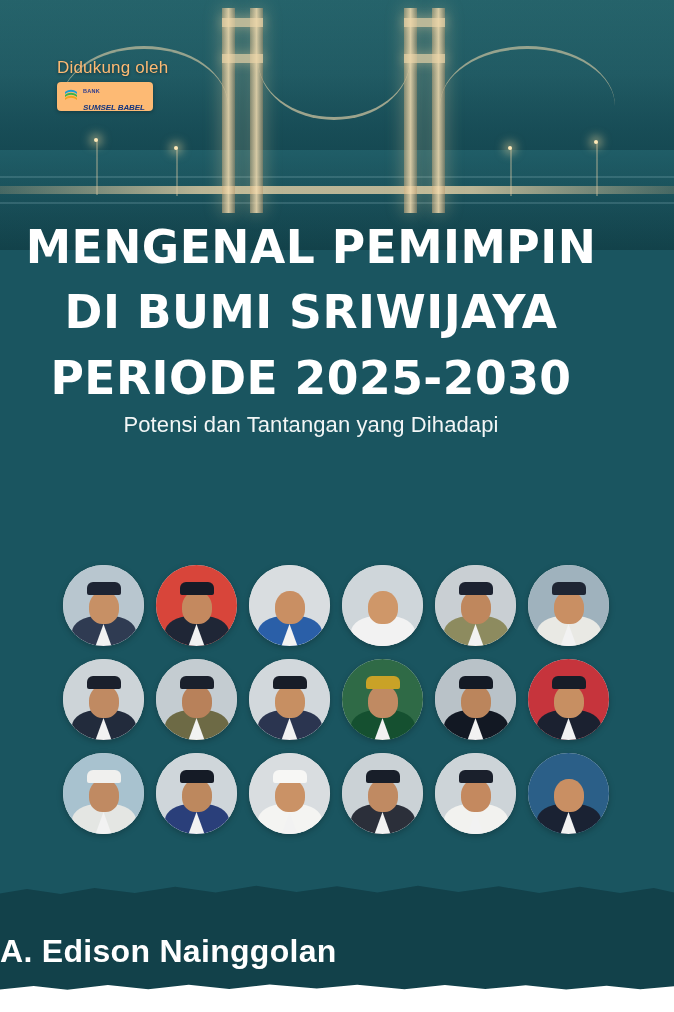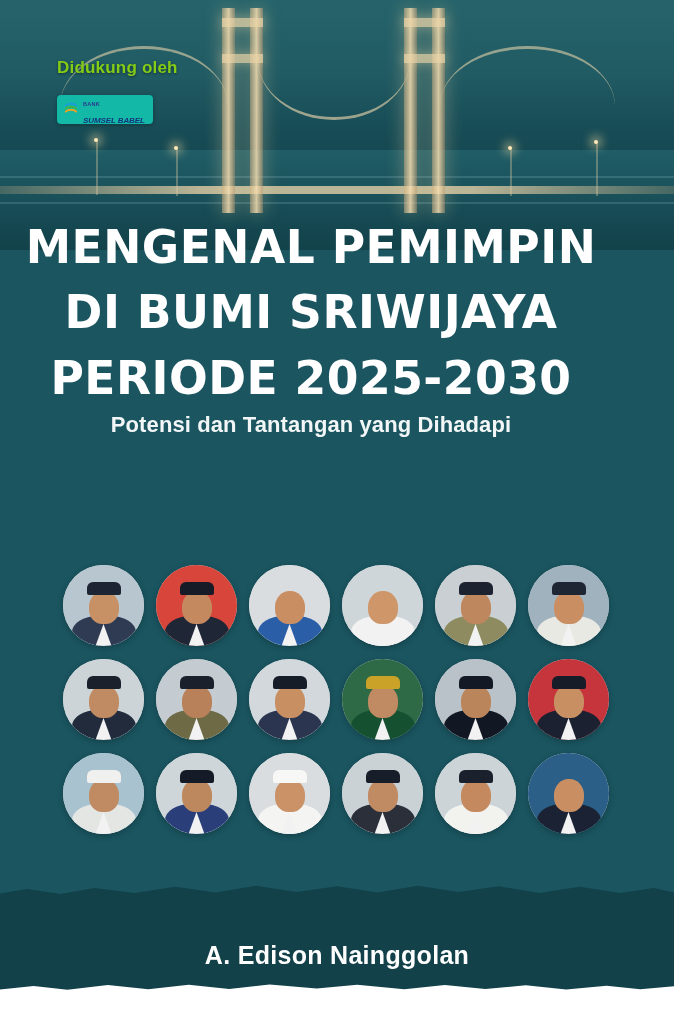--- a/index.html
+++ b/index.html
@@ -90,30 +90,30 @@
     width: 2px; background: rgba(230,205,165,0.35);
   }
 
   
   .sponsor {
     position: absolute;
     left: 57px; top: 58px;
     z-index: 6;
   }
   .sponsor-label {
-    color: #84cc16;
+    color: #fdba74;
     font-size: 17px;
-    font-weight: bold;
+    font-weight: normal;
     letter-spacing: 0.2px;
-    margin-bottom: 17px;
+    margin-bottom: 4px;
     text-shadow: 0 1px 3px rgba(0,0,0,0.45);
   }
   .bank-chip {
     width: 96px; height: 29px;
-    background: #14b8a6;
+    background: #fdba74;
     border-radius: 4px;
     display: flex;
     align-items: center;
     gap: 4px;
     padding: 0 6px;
     box-shadow: 0 1px 4px rgba(0,0,0,0.3);
   }
   .bank-mark {
     flex: 0 0 auto;
   }
@@ -172,21 +172,21 @@
     margin: 0 0 16px 0;
     white-space: nowrap;
     transform: scaleX(0.97);
   }
   .title-line.t1 { font-size: 47px; }
   .title-line.t2 { font-size: 47px; }
   .title-line.t3 { font-size: 47px; margin-bottom: 10px; }
   .subtitle {
     color: #f2f6f6;
     font-size: 22px;
-    font-weight: 700;
+    font-weight: 400;
     letter-spacing: 0.1px;
   }
 
   
   .portraits {
     position: absolute;
     left: 63px; top: 565px;
     width: 548px;
     display: grid;
     grid-template-columns: repeat(6, 1fr);
@@ -263,23 +263,23 @@
     left: 0; bottom: 18px;
     width: 674px; height: 16px;
     background: #ffffff;
     z-index: 7;
     clip-path: polygon(0% 72%, 5% 50%, 10% 74%, 16% 44%, 22% 70%, 28% 42%, 34% 68%, 40% 40%, 47% 66%, 53% 42%, 60% 70%, 66% 44%, 72% 68%, 78% 46%, 84% 72%, 90% 48%, 95% 70%, 100% 52%, 100% 100%, 0% 100%);
   }
   .author {
     position: absolute;
     left: 0; bottom: 42px;
     width: 674px;
-    text-align: center;
+    text-align: left;
     color: #ffffff;
-    font-size: 25px;
+    font-size: 32px;
     font-weight: bold;
     letter-spacing: 0.3px;
     z-index: 8;
   }
 </style>
 </head>
 <body>
 
 <div class="cover">
 

